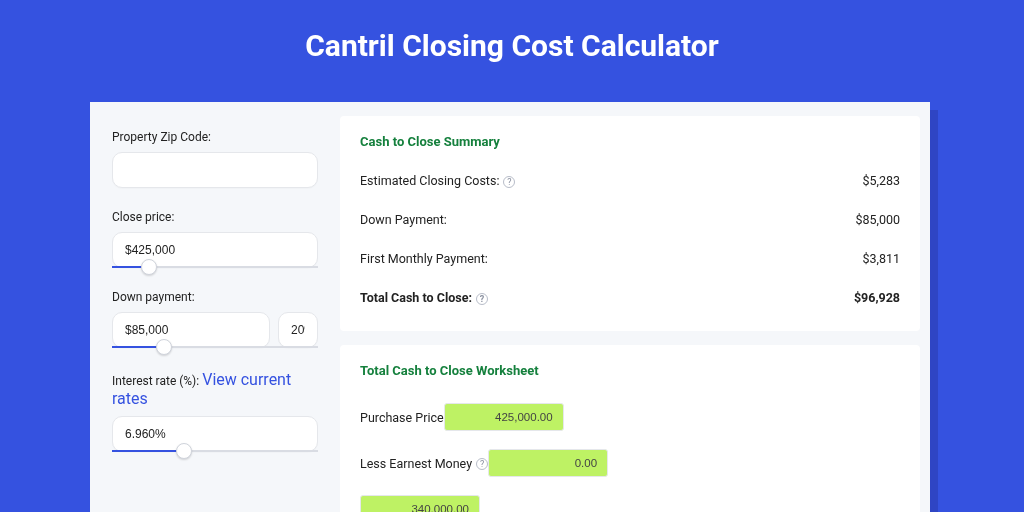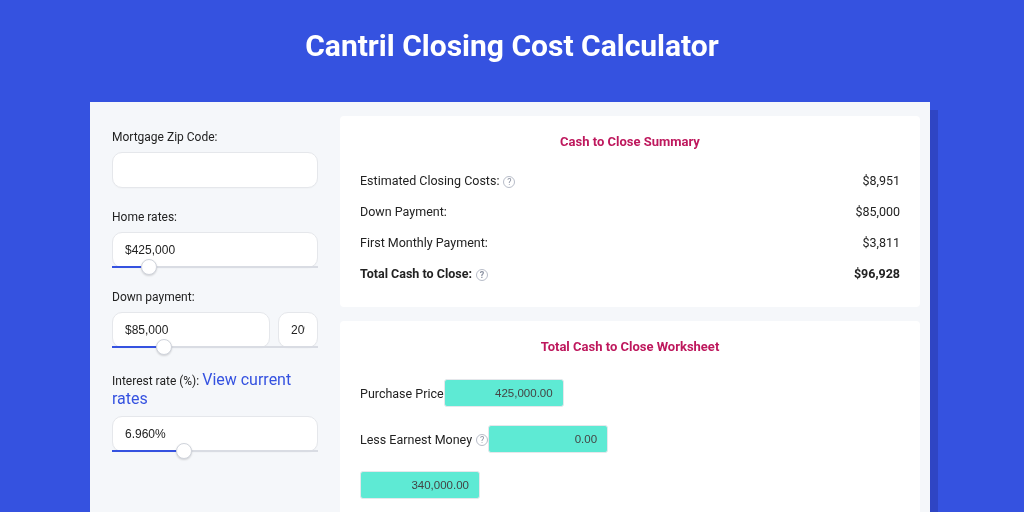--- a/index.html
+++ b/index.html
@@ -19,44 +19,44 @@
   .field { margin-bottom: 22px; }
   .slider-wrap { position: relative; margin-top: -2px; }
   .slider-track { height: 2px; background: #d9dce3; width: 100%; position: relative; }
   .slider-fill { position: absolute; left: 0; top: 0; height: 2px; background: #3552e0; }
   .slider-thumb { position: absolute; top: -7px; width: 16px; height: 16px; border-radius: 50%; background: #fff; border: 1px solid #d0d4dc; box-shadow: 0 1px 2px rgba(0,0,0,0.15); }
   .row2 { display: flex; gap: 8px; }
   .row2 .input-text:first-child { flex: 1; }
   .pct-box { width: 40px; }
   .link { color: #3552e0; font-size: 16px; text-decoration: none; }
   .card { background: #fff; border-radius: 4px; padding: 18px 20px; margin-bottom: 14px; }
-  .card h3 { font-size: 13px; font-weight: 700; color: #be185d; margin-bottom: 16px; text-align: center; }
-  .line { display: flex; justify-content: space-between; align-items: center; font-size: 12.5px; color: #222; padding: 8px 0; }
+  .card h3 { font-size: 13px; font-weight: 700; color: #15803d; margin-bottom: 16px; }
+  .line { display: flex; justify-content: space-between; align-items: center; font-size: 12.5px; color: #222; padding: 8px 0; margin-top: 8px; }
   .line.bold { font-weight: 700; }
   .help-icon { display: inline-flex; width: 12px; height: 12px; border: 1px solid #b8bdc9; border-radius: 50%; font-size: 9px; color: #8a90a0; align-items: center; justify-content: center; margin-left: 4px; vertical-align: middle; }
   .wline { display: flex; justify-content: flex-start; align-items: center; font-size: 12.5px; color: #222; padding: 9px 0; }
-  .wline .mini-input { width: 120px; height: 28px; border: 1px solid #e5e7eb; border-radius: 3px; text-align: right; padding: 0 10px; font-size: 11.5px; color: #444; background: #5eead4; }
+  .wline .mini-input { width: 120px; height: 28px; border: 1px solid #e5e7eb; border-radius: 3px; text-align: right; padding: 0 10px; font-size: 11.5px; color: #444; background: #bef264; }
 </style>
 </head>
 <body>
 
 <div class="title">Cantril Closing Cost Calculator</div>
 <div class="panel-shadow"></div>
 
 <div class="panel">
 
   <div class="sidebar">
 
     <div class="field">
-      <span class="label">Mortgage Zip Code:</span>
+      <span class="label">Property Zip Code:</span>
       <input class="input-text" value="" style="">
     </div>
 
     <div class="field">
-      <span class="label">Home rates:</span>
+      <span class="label">Close price:</span>
       <input class="input-text" value="$425,000" style="">
       <div class="slider-wrap">
         <div class="slider-track">
           <div class="slider-fill" id="hp-fill" style="width: 18%;"></div>
           <div class="slider-thumb" id="hp-thumb" style="left: calc(18% - 8px);"></div>
         </div>
       </div>
     </div>
 
     <div class="field">
@@ -88,21 +88,21 @@
 
   </div>
 
   <div class="main">
 
     <div class="card">
       <h3>Cash to Close Summary</h3>
       <div id="summary-rows">
           <div class="line">
             <span>Estimated Closing Costs:<span class="help-icon">?</span></span>
-            <span>$8,951</span>
+            <span>$5,283</span>
           </div>
           <div class="line">
             <span>Down Payment:</span>
             <span>$85,000</span>
           </div>
           <div class="line">
             <span>First Monthly Payment:</span>
             <span>$3,811</span>
           </div>
           <div class="line bold">

